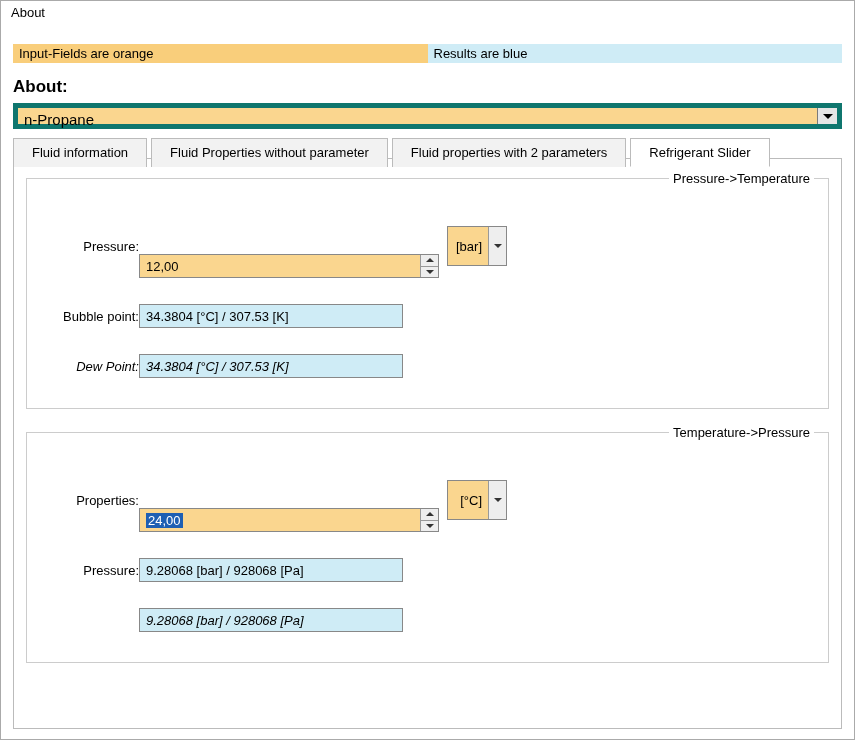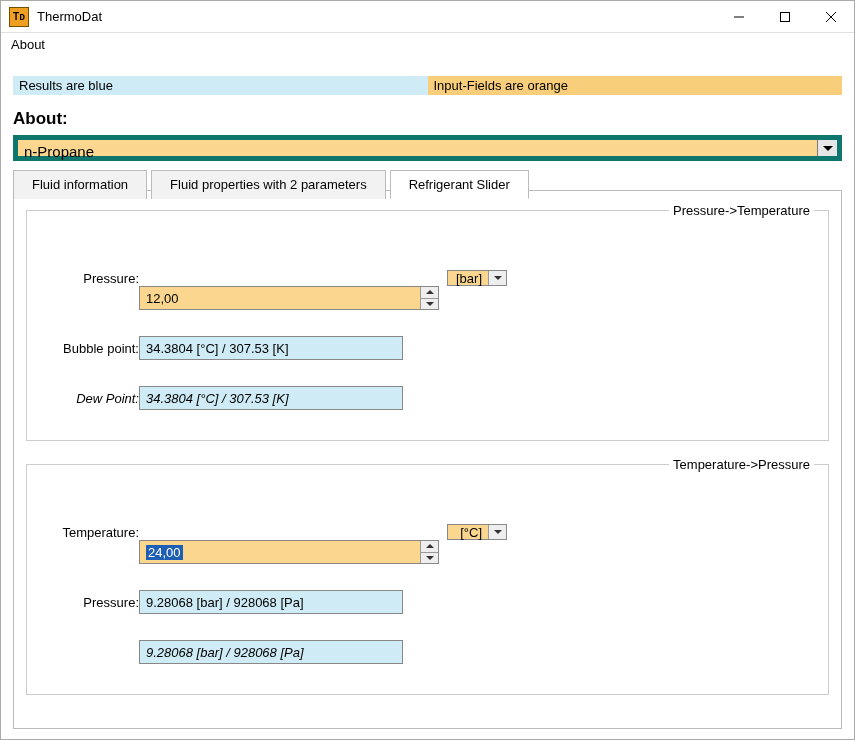--- a/index.html
+++ b/index.html
@@ -180,21 +180,21 @@
     border-bottom: 4px solid #333;
   }
   .tri-down-sm {
     width: 0; height: 0;
     border-left: 4px solid transparent;
     border-right: 4px solid transparent;
     border-top: 4px solid #333;
   }
   .unit-select {
     margin-left: 8px;
-    height: 16px;
+    height: 40px;
     border: 1px solid #888;
     background: #fad68f;
     display: flex;
     align-items: center;
     width: 60px;
     position: relative;
   }
   .unit-text { flex: 1; padding: 0 6px; font-size: 13px; }
   .unit-btn {
     width: 18px;
@@ -210,65 +210,43 @@
     background: #1e5fb3;
     color: #fff;
     padding: 0 2px;
   }
 </style>
 </head>
 <body>
 
 <div class="window">
 
-  <div class="titlebar">
-    <div class="app-icon">Tᴅ</div>
-    <div class="title-text">ThermoDat</div>
-    <div class="titlebar-spacer"></div>
-    <div class="titlebar-buttons">
-      <div class="titlebar-btn">
-        <svg width="12" height="12">
-            <line x1="1" y1="6" x2="11" y2="6"></line>
-          </svg>
-      </div>
-      <div class="titlebar-btn">
-        <svg width="12" height="12">
-            <rect x="1.5" y="1.5" width="9" height="9"></rect>
-          </svg>
-      </div>
-      <div class="titlebar-btn">
-        <svg width="12" height="12">
-            <line x1="1" y1="1" x2="11" y2="11"></line>
-            <line x1="11" y1="1" x2="1" y2="11"></line>
-          </svg>
-      </div>
-    </div>
-  </div>
 
   <div class="menubar">
     <span class="menu-item">About</span>
   </div>
 
   <div class="content">
 
     <div class="legend-row">
+      <div class="legend-half legend-orange">Input-Fields are orange</div>
       <div class="legend-half legend-blue">Results are blue</div>
-      <div class="legend-half legend-orange">Input-Fields are orange</div>
     </div>
 
     <div class="fluid-label">About:</div>
     <div class="fluid-select-wrap">
       <div class="fluid-select-text">n-Propane</div>
       <div class="fluid-select-btn">
         <div class="tri-down"></div>
       </div>
     </div>
 
     <div class="tabs">
       <div class="tab">Fluid information</div>
+      <div class="tab">Fluid Properties without parameter</div>
       <div class="tab">Fluid properties with 2 parameters</div>
       <div class="tab active">Refrigerant Slider</div>
     </div>
 
     <div class="tab-panel">
 
       <fieldset class="group">
         <legend>Pressure-&gt;Temperature</legend>
 
         <div class="form-row">
@@ -300,21 +278,21 @@
         <div class="form-row">
           <div class="form-label">Dew Point:</div>
           <div class="output-field">34.3804 [°C] / 307.53 [K]</div>
         </div>
       </fieldset>
 
       <fieldset class="group">
         <legend>Temperature-&gt;Pressure</legend>
 
         <div class="form-row">
-          <div class="form-label">Temperature:</div>
+          <div class="form-label">Properties:</div>
           <div class="input-field">
             <span class="selected-text">24,00</span>
             <div class="input-spinner">
               <div class="spin-half">
                   <div class="tri-up-sm"></div>
                 </div>
               <div class="spin-half">
                   <div class="tri-down-sm"></div>
                 </div>
             </div>

